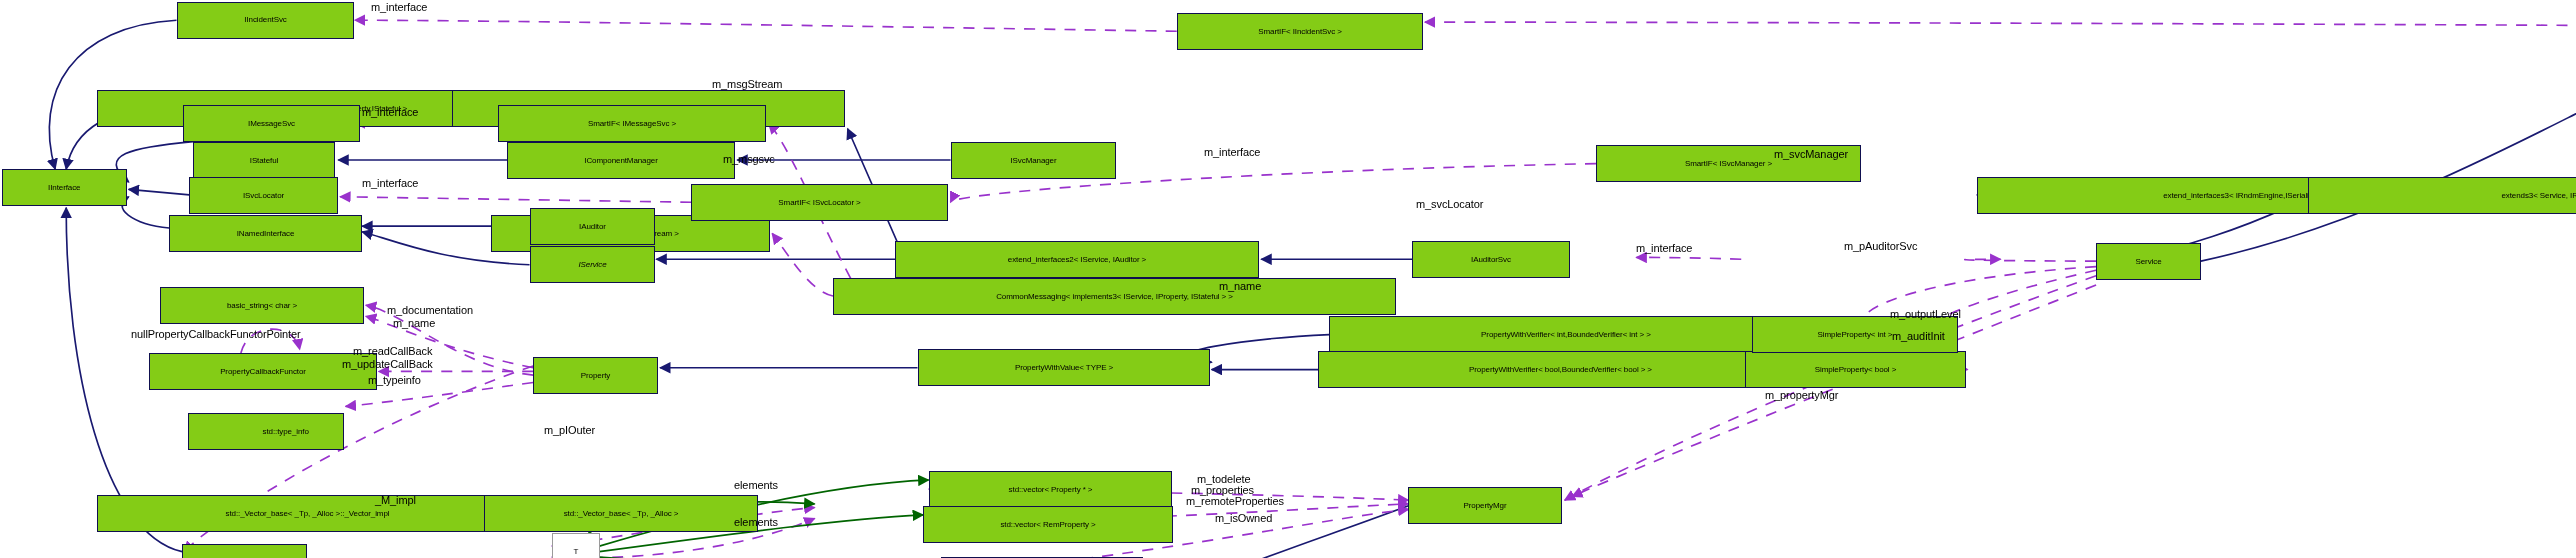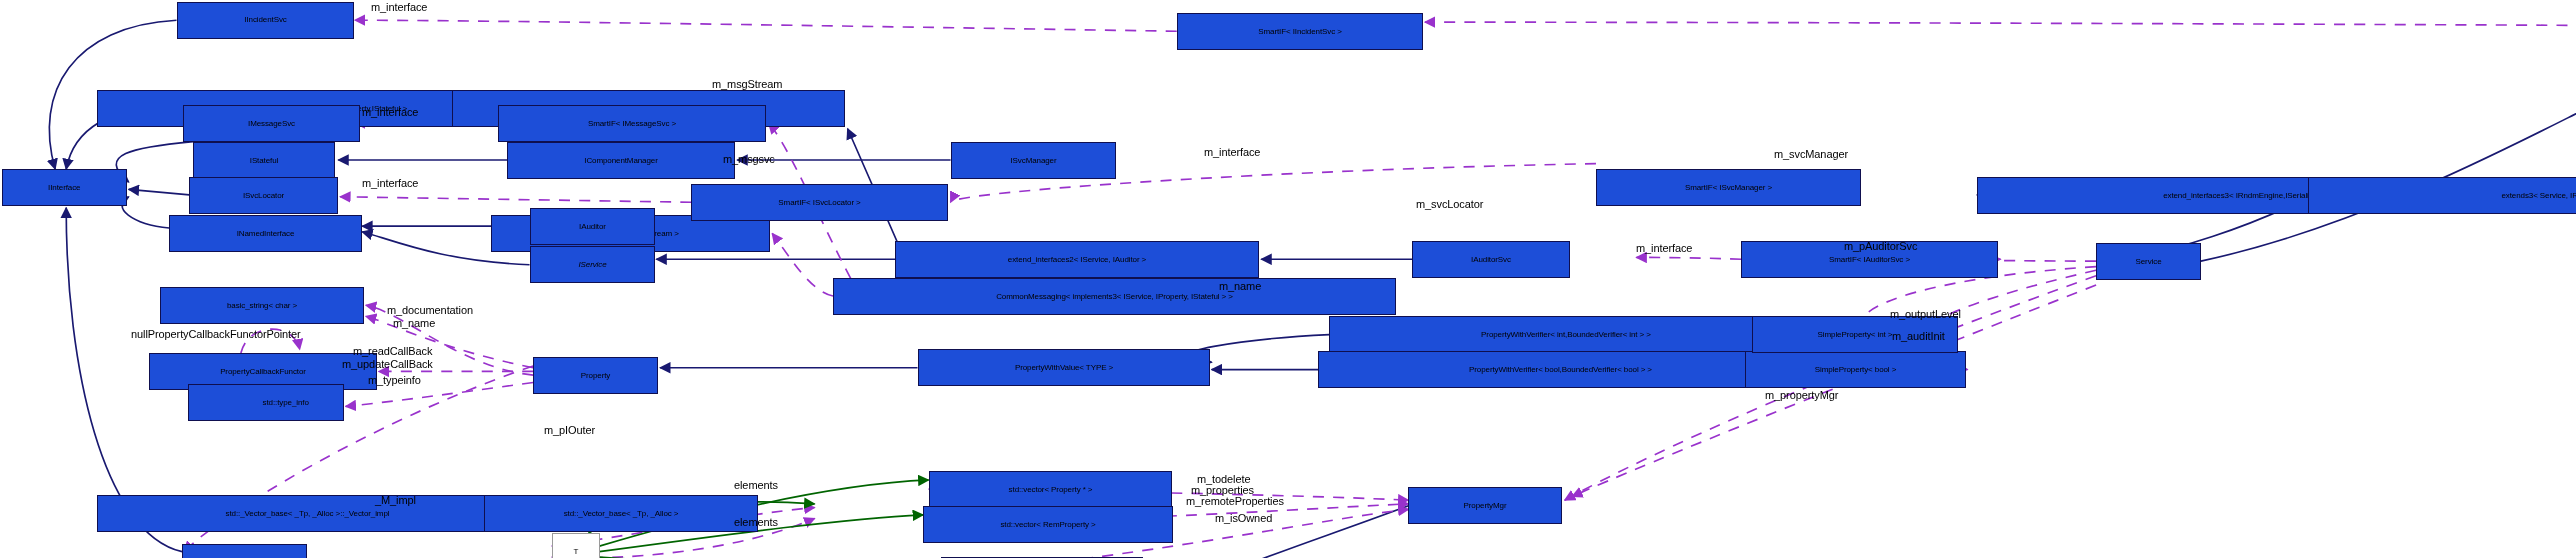--- a/index.html
+++ b/index.html
@@ -3,21 +3,21 @@
 <meta charset="utf-8">
 <style>
   html,body{margin:0;padding:0;background:#ffffff;}
   body{font-family:"Liberation Sans",sans-serif;}
   #canvas{position:relative;width:2576px;height:559px;background:#ffffff;overflow:hidden;}
   #edges{position:absolute;left:0;top:0;width:2576px;height:559px;pointer-events:none;}
   .node{
     position:absolute;
     box-sizing:border-box;
     border:0.6px solid #0f0f4f;
-    background:#1d4ed8;
+    background:#84cc16;
     color:#000000;
     font-size:8px;
     line-height:1;
     display:flex;
     align-items:center;
     justify-content:center;
     white-space:nowrap;
     padding:0 3.7px;
     letter-spacing:-0.1px;
   }
@@ -126,36 +126,35 @@
     <div class="node" style="left: 452px; top: 90px; width: 393px; height: 37px;">implements3&lt; IService, IProperty, IStateful &gt;</div>
     <div class="node" style="left: 491px; top: 215px; width: 279px; height: 37px;">std::auto_ptr&lt; MsgStream &gt;</div>
     <div class="node" style="left: 833px; top: 278px; width: 563px; height: 37px;">CommonMessaging&lt; implements3&lt; IService, IProperty, IStateful &gt; &gt;</div>
     <div class="node" style="left: 1177px; top: 13px; width: 246px; height: 37px;">SmartIF&lt; IIncidentSvc &gt;</div>
     <div class="node" style="left: 183px; top: 105px; width: 177px; height: 37px;">IMessageSvc</div>
     <div class="node" style="left: 498px; top: 105px; width: 268px; height: 37px;">SmartIF&lt; IMessageSvc &gt;</div>
     <div class="node" style="left: 1.8px; top: 169px; width: 125px; height: 37px;">IInterface</div>
     <div class="node" style="left: 193px; top: 142px; width: 142px; height: 37px;">IStateful</div>
     <div class="node" style="left: 507px; top: 142px; width: 228px; height: 37px;">IComponentManager</div>
     <div class="node" style="left: 951px; top: 142px; width: 165px; height: 37px;">ISvcManager</div>
-    <div class="node" style="left: 1596px; top: 145px; width: 265px; height: 37px; margin-top: 24px;">SmartIF&lt; ISvcManager &gt;</div>
+    <div class="node" style="left: 1596px; top: 145px; width: 265px; height: 37px;">SmartIF&lt; ISvcManager &gt;</div>
     <div class="node" style="left: 1977px; top: 177px; width: 592px; height: 37px;">extend_interfaces3&lt; IRndmEngine,ISerialize,IIncidentListener &gt;</div>
     <div class="node" style="left: 2308px; top: 177px; width: 607px; height: 37px;">extends3&lt; Service, IRndmEngine, ISerialize, IIncidentListener &gt;</div>
     <div class="node" style="left: 189px; top: 177px; width: 149px; height: 37px;">ISvcLocator</div>
     <div class="node" style="left: 691px; top: 184px; width: 257px; height: 37px;">SmartIF&lt; ISvcLocator &gt;</div>
     <div class="node" style="left: 169px; top: 215px; width: 193px; height: 37px; text-align: right;">INamedInterface</div>
     <div class="node" style="left: 530px; top: 208px; width: 125px; height: 37px;">IAuditor</div>
     <div class="node" style="left: 530px; top: 246px; width: 125px; height: 37px; font-style: italic;">IService</div>
     <div class="node" style="left: 895px; top: 241px; width: 364px; height: 37px;">extend_interfaces2&lt; IService, IAuditor &gt;</div>
     <div class="node" style="left: 1412px; top: 241px; width: 158px; height: 37px;">IAuditorSvc</div>
-    <div class="node" style="left: 1741px; top: 241px; width: 257px; height: 37px;">SmartIF&lt; IAuditorSvc &gt;</div>
     <div class="node" style="left: 2096px; top: 243px; width: 105px; height: 37px;">Service</div>
     <div class="node" style="left: 160px; top: 287px; width: 204px; height: 37px;">basic_string&lt; char &gt;</div>
     <div class="node" style="left: 149px; top: 353px; width: 228px; height: 37px;">PropertyCallbackFunctor</div>
     <div class="node" style="left: 533px; top: 357px; width: 125px; height: 37px;">Property</div>
-    <div class="node" style="left: 188px; top: 384px; width: 156px; height: 37px; padding-left: 43px;">std::type_info</div>
+    <div class="node" style="left: 188px; top: 413px; width: 156px; height: 37px; padding-left: 43px;">std::type_info</div>
     <div class="node" style="left: 918px; top: 349px; width: 292px; height: 37px;">PropertyWithValue&lt; TYPE &gt;</div>
     <div class="node" style="left: 1329px; top: 316px; width: 474px; height: 37px;">PropertyWithVerifier&lt; int,BoundedVerifier&lt; int &gt; &gt;</div>
     <div class="node" style="left: 1318px; top: 351px; width: 485px; height: 37px;">PropertyWithVerifier&lt; bool,BoundedVerifier&lt; bool &gt; &gt;</div>
     <div class="node" style="left: 1745px; top: 351px; width: 221px; height: 37px;">SimpleProperty&lt; bool &gt;</div>
     <div class="node" style="left: 1752px; top: 316px; width: 206px; height: 37px;">SimpleProperty&lt; int &gt;</div>
     <div class="node" style="left: 97px; top: 495px; width: 421px; height: 37px;">std::_Vector_base&lt; _Tp, _Alloc &gt;::_Vector_impl</div>
     <div class="node" style="left: 484px; top: 495px; width: 274px; height: 37px;">std::_Vector_base&lt; _Tp, _Alloc &gt;</div>
     <div class="node" style="left: 929px; top: 471px; width: 243px; height: 37px;">std::vector&lt; Property * &gt;</div>
     <div class="node" style="left: 923px; top: 506px; width: 250px; height: 37px;">std::vector&lt; RemProperty &gt;</div>
     <div class="node" style="left: 941px; top: 557px; width: 202px; height: 37px;">std::vector&lt; bool &gt;</div>

